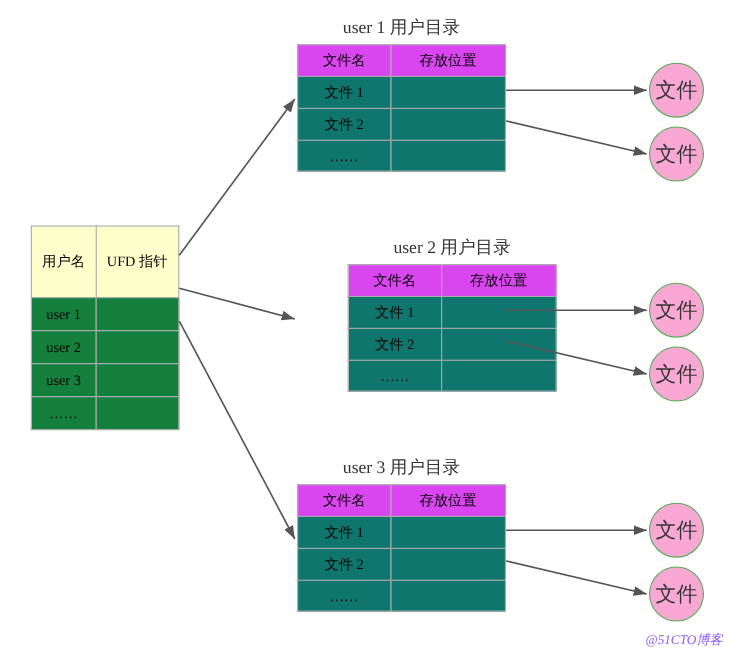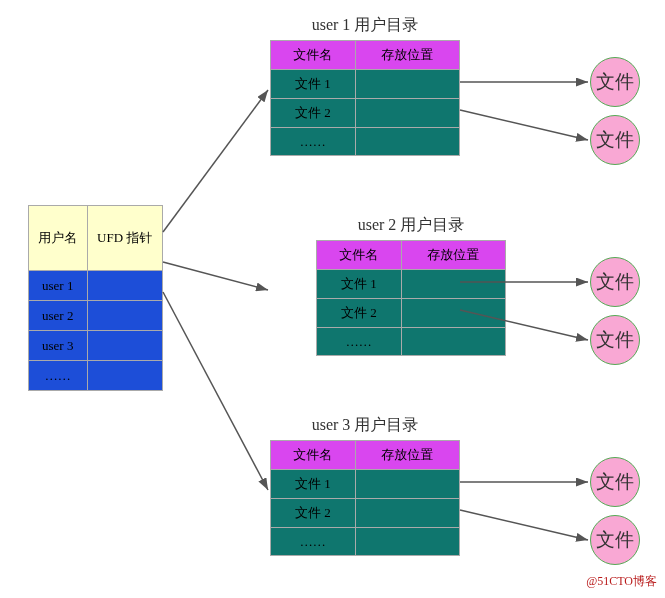--- a/index.html
+++ b/index.html
@@ -32,21 +32,21 @@
 
     .main-table {
       position: absolute;
       left: 28px;
       top: 205px;
       border-collapse: collapse;
       width: 135px;
     }
     .main-table td {
       border: 1px solid #aaa;
-      background: #1d4ed8;
+      background: #15803d;
       padding: 5px 8px;
       text-align: center;
       height: 30px;
       font-size: 13px;
     }
     .main-table th {
       border: 1px solid #aaa;
       background: #ffffcc;
       padding: 23px 8px;
       text-align: center;
@@ -112,21 +112,22 @@
       width: 665px;
       height: 598px;
       pointer-events: none;
     }
 
     .watermark {
       position: absolute;
       bottom: 8px;
       right: 8px;
       font-size: 12px;
-      color: #b91c1c;
+      color: #8b5cf6;
+      font-style: italic;
     }
   </style>
 </head>
 <body>
 
 <div class="diagram">
 
 
   <table class="main-table">
     <tbody>

